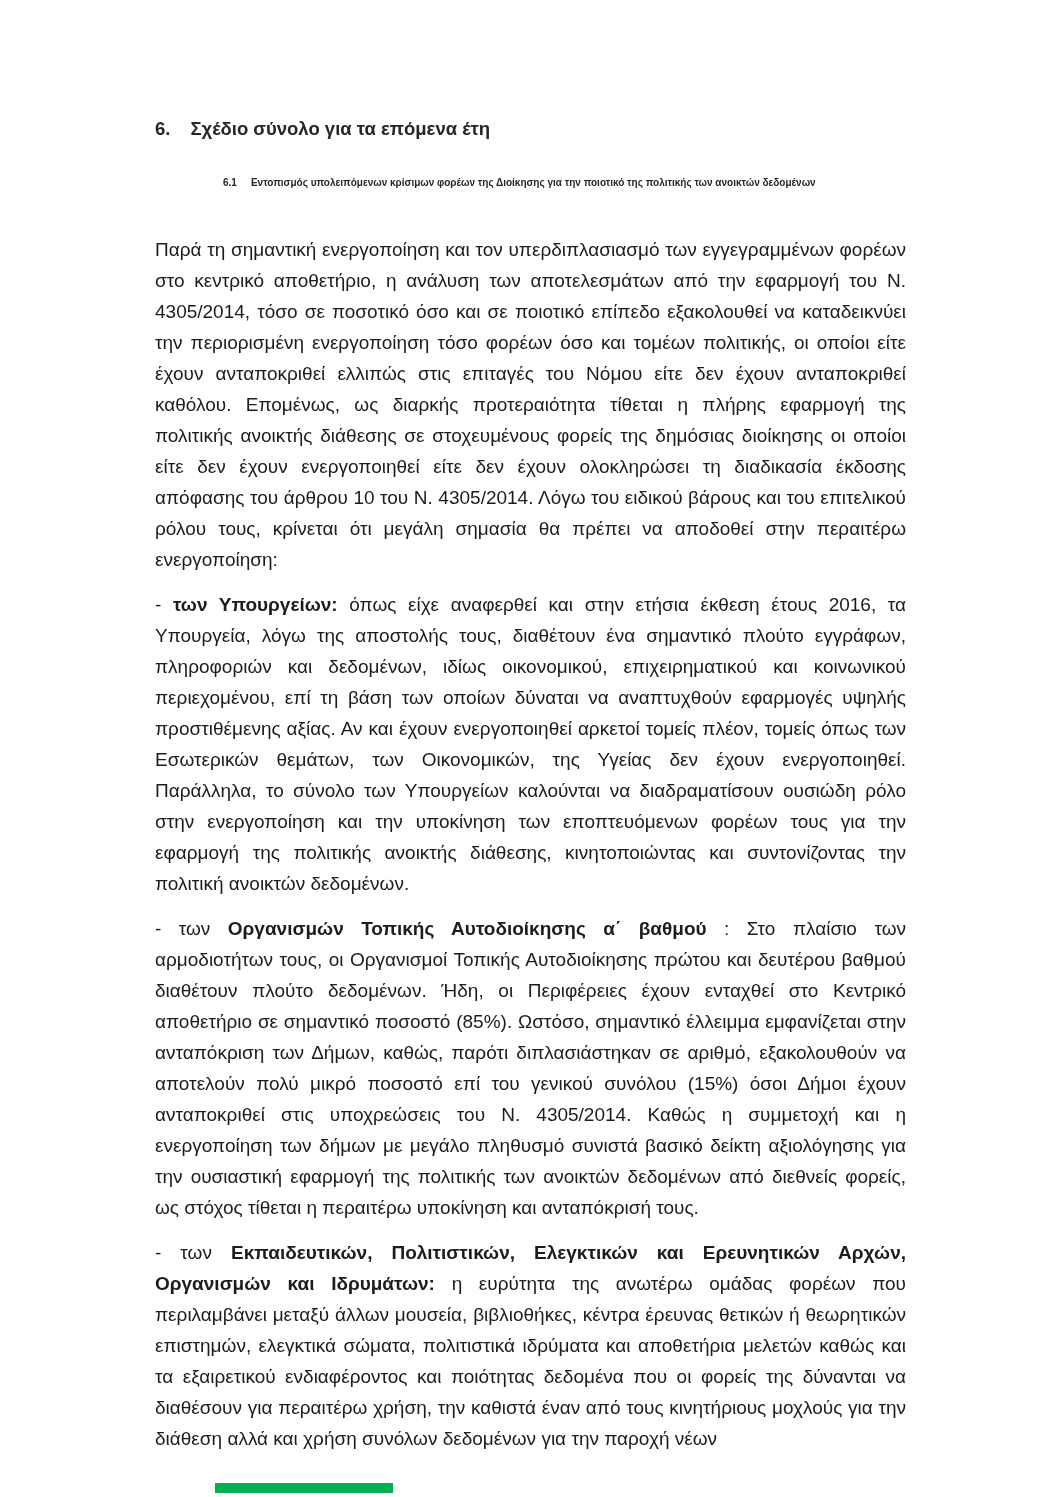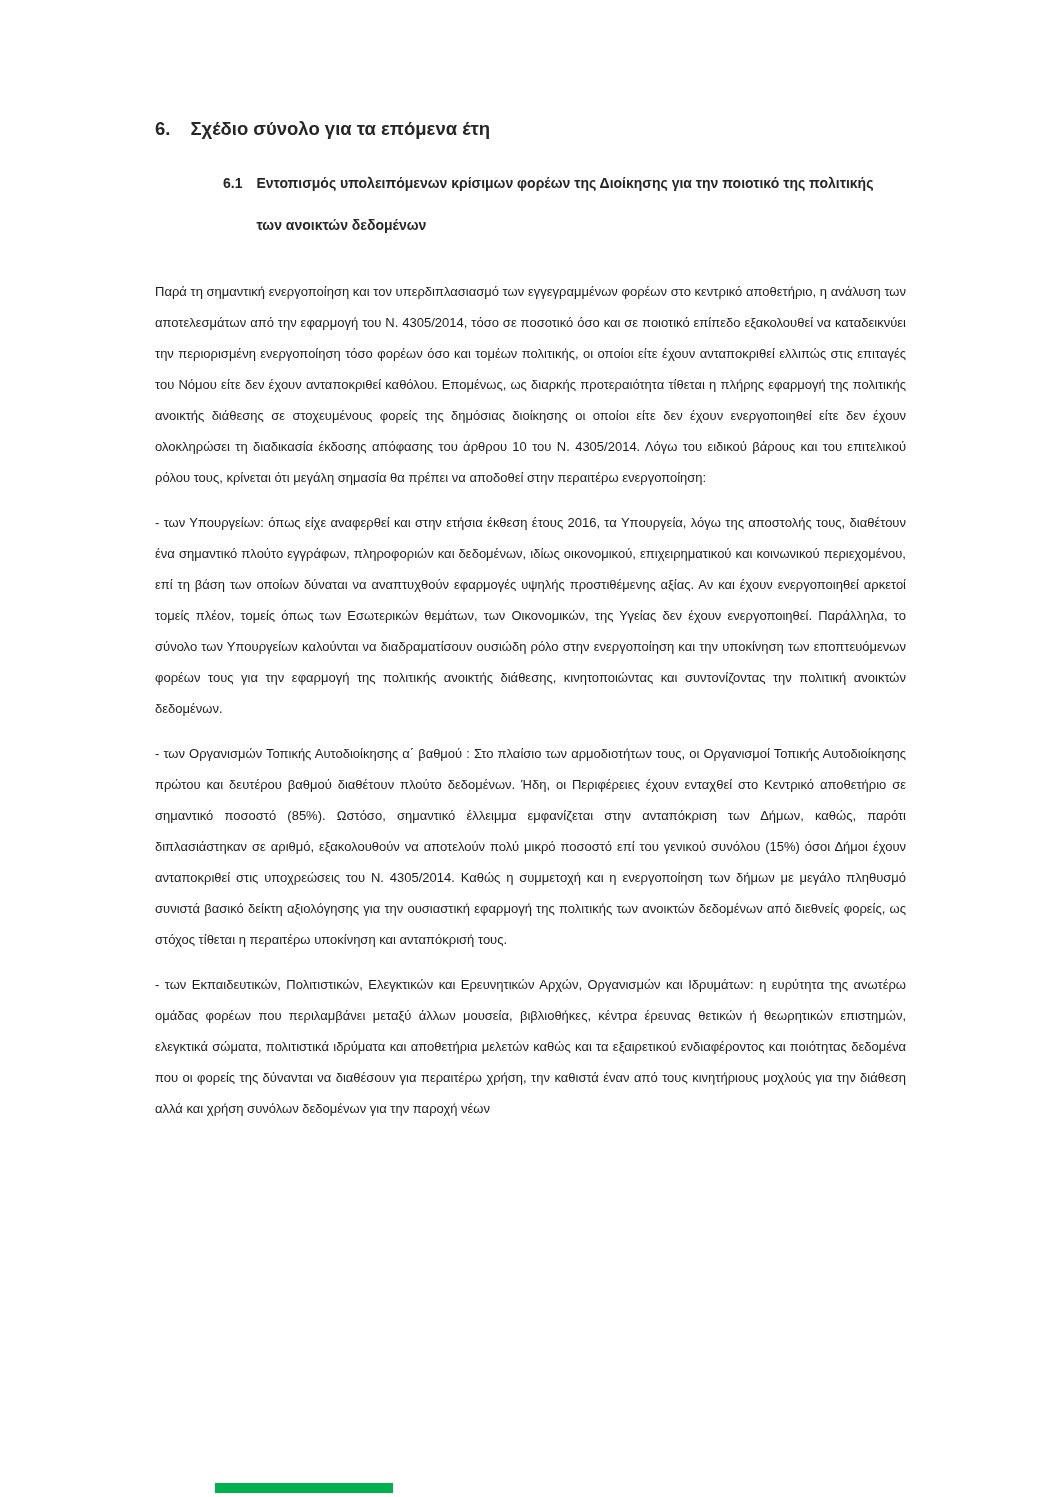--- a/index.html
+++ b/index.html
@@ -21,36 +21,36 @@
     margin:0 0 22px 0;
     font-size:18.5px;
     font-weight:bold;
     color:#262626;
   }
   .h2{
     display:flex;
     align-items:flex-start;
     gap:14px;
     margin:0 0 30px 68px;
-    font-size:14px;
+    font-size:10px;
     font-weight:bold;
     line-height:42px;
     color:#262626;
   }
   .h2 .h2-title{
     max-width:632px;
   }
   p.body{
-    font-size:13px;
+    font-size:19px;
     line-height:31px;
     text-align:justify;
     margin:0 0 14px 0;
     color:#1c1c1c;
   }
-  p.body b{font-weight:normal;}
+  p.body b{font-weight:bold;}
   .green-bar{
     position:absolute;
     left:215px;
     top:1483px;
     width:178px;
     height:10px;
     background:#00B050;
   }
 </style>
 </head>

